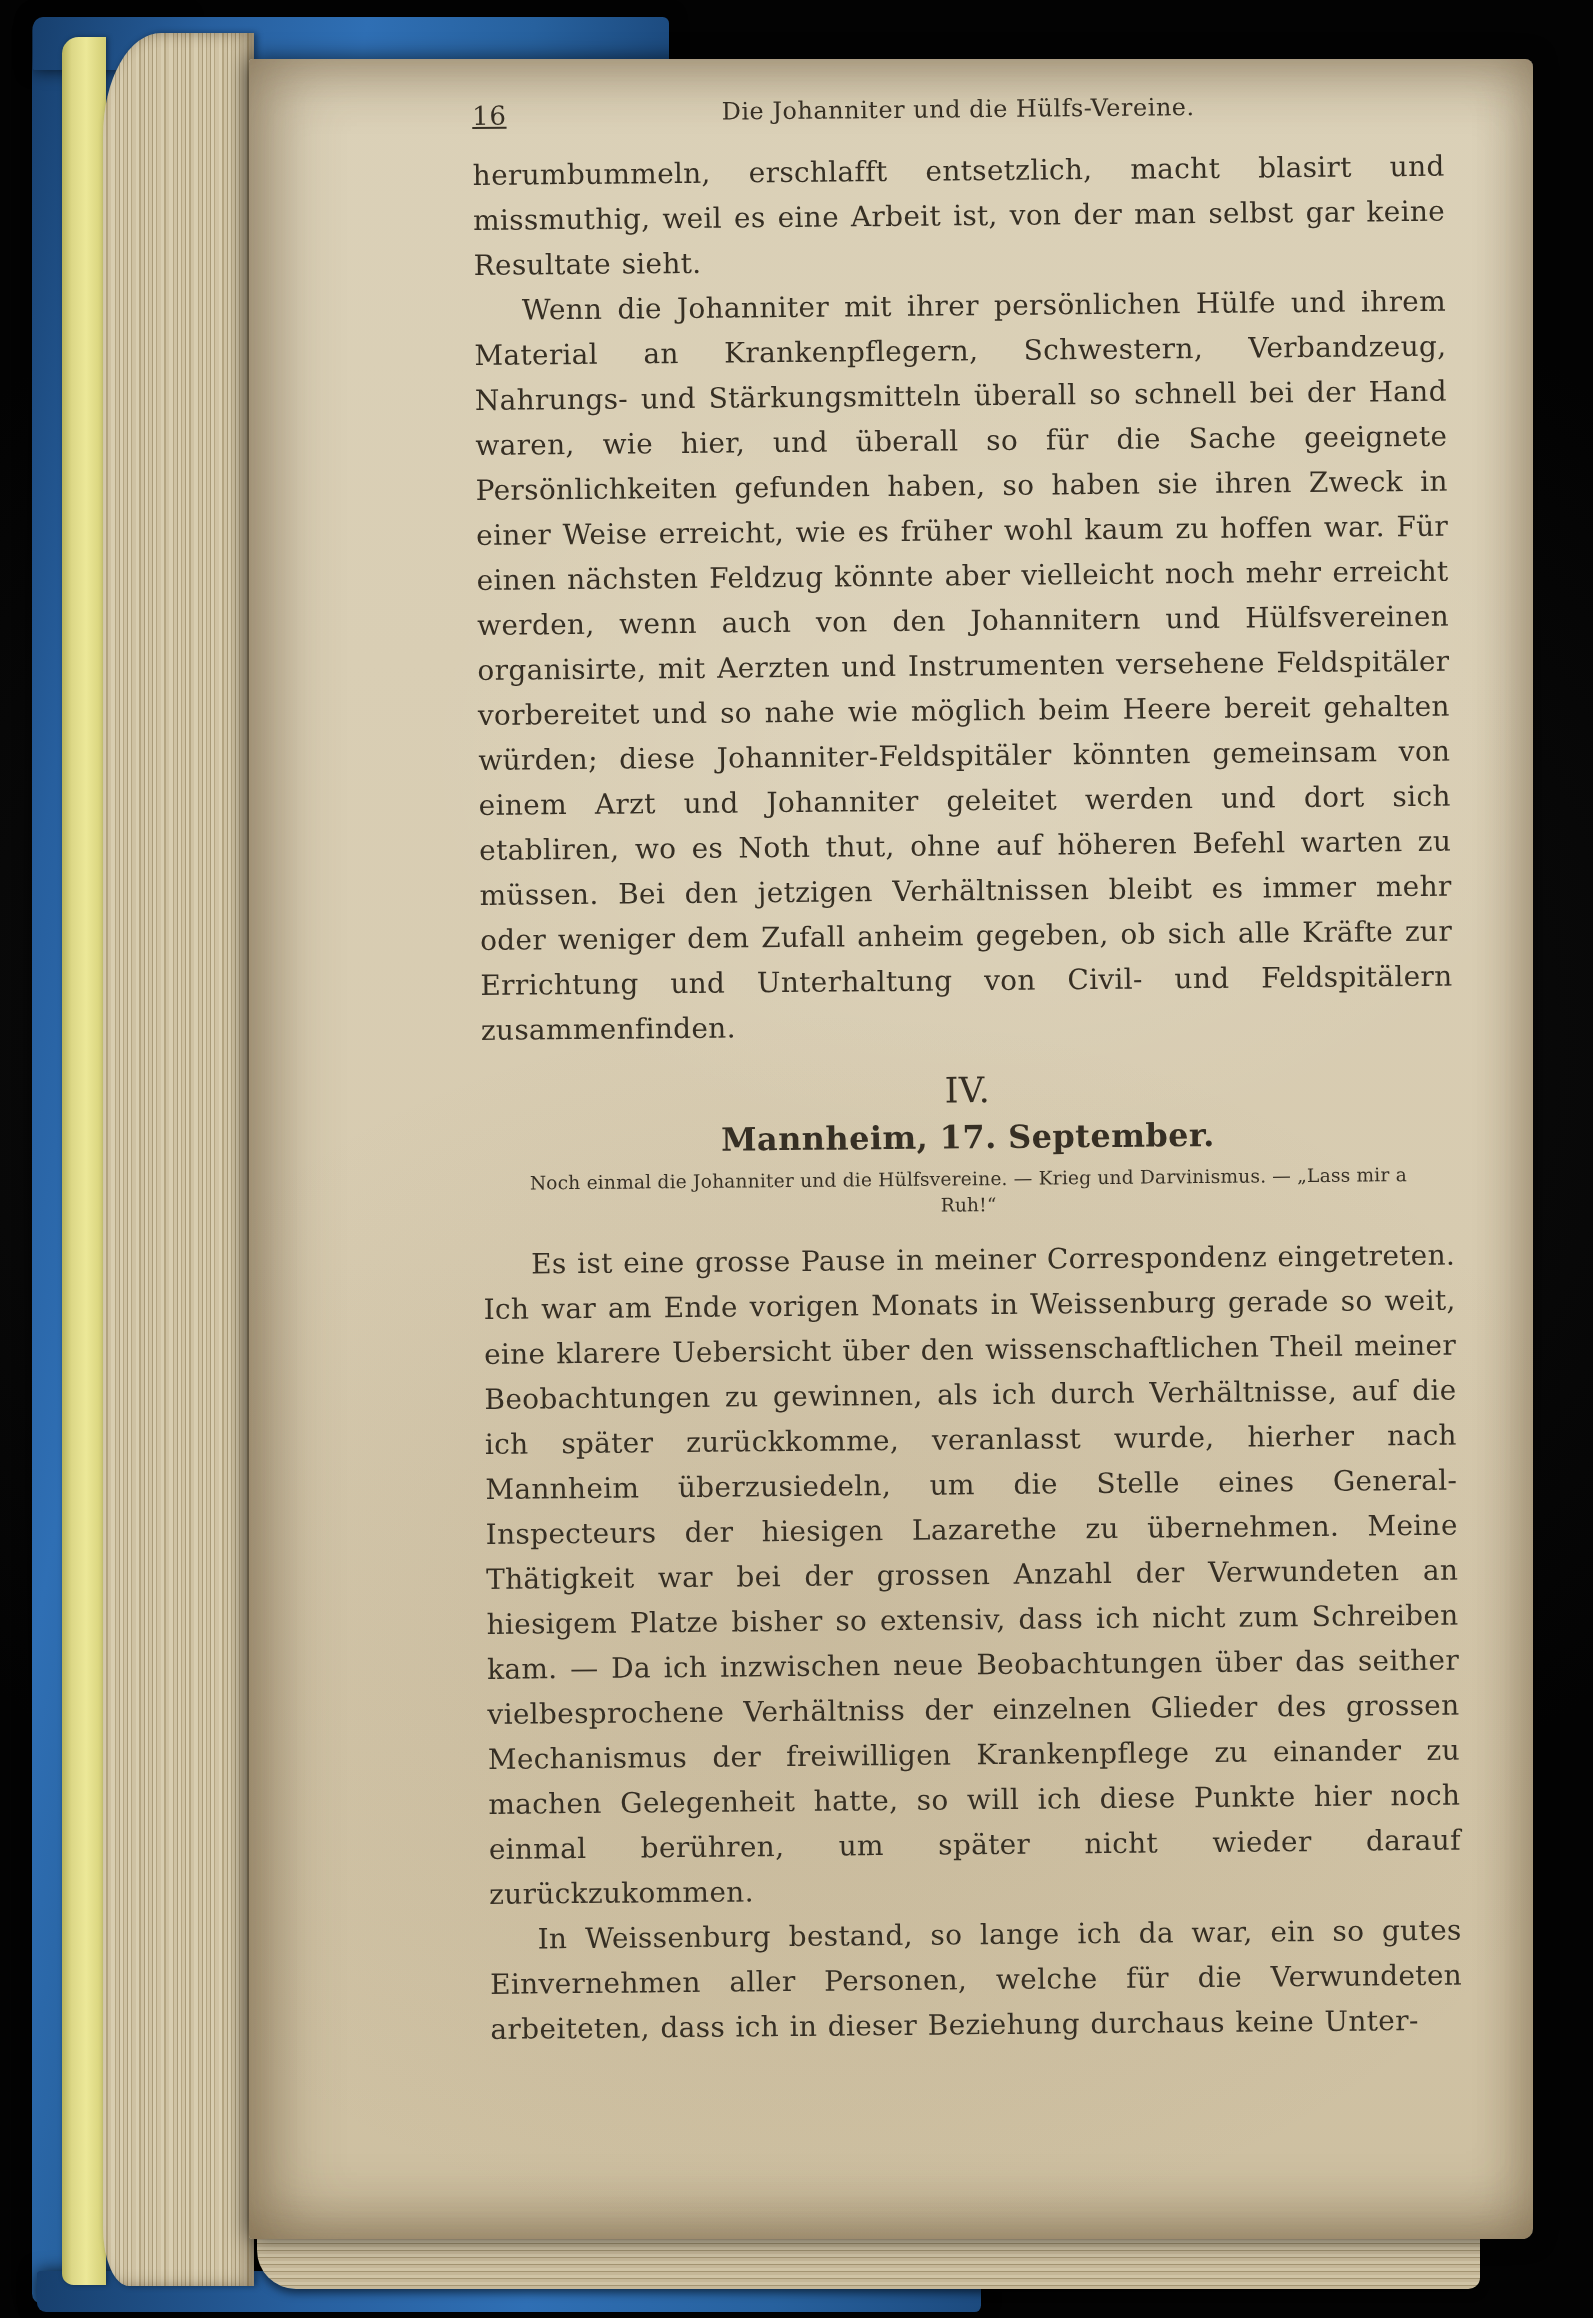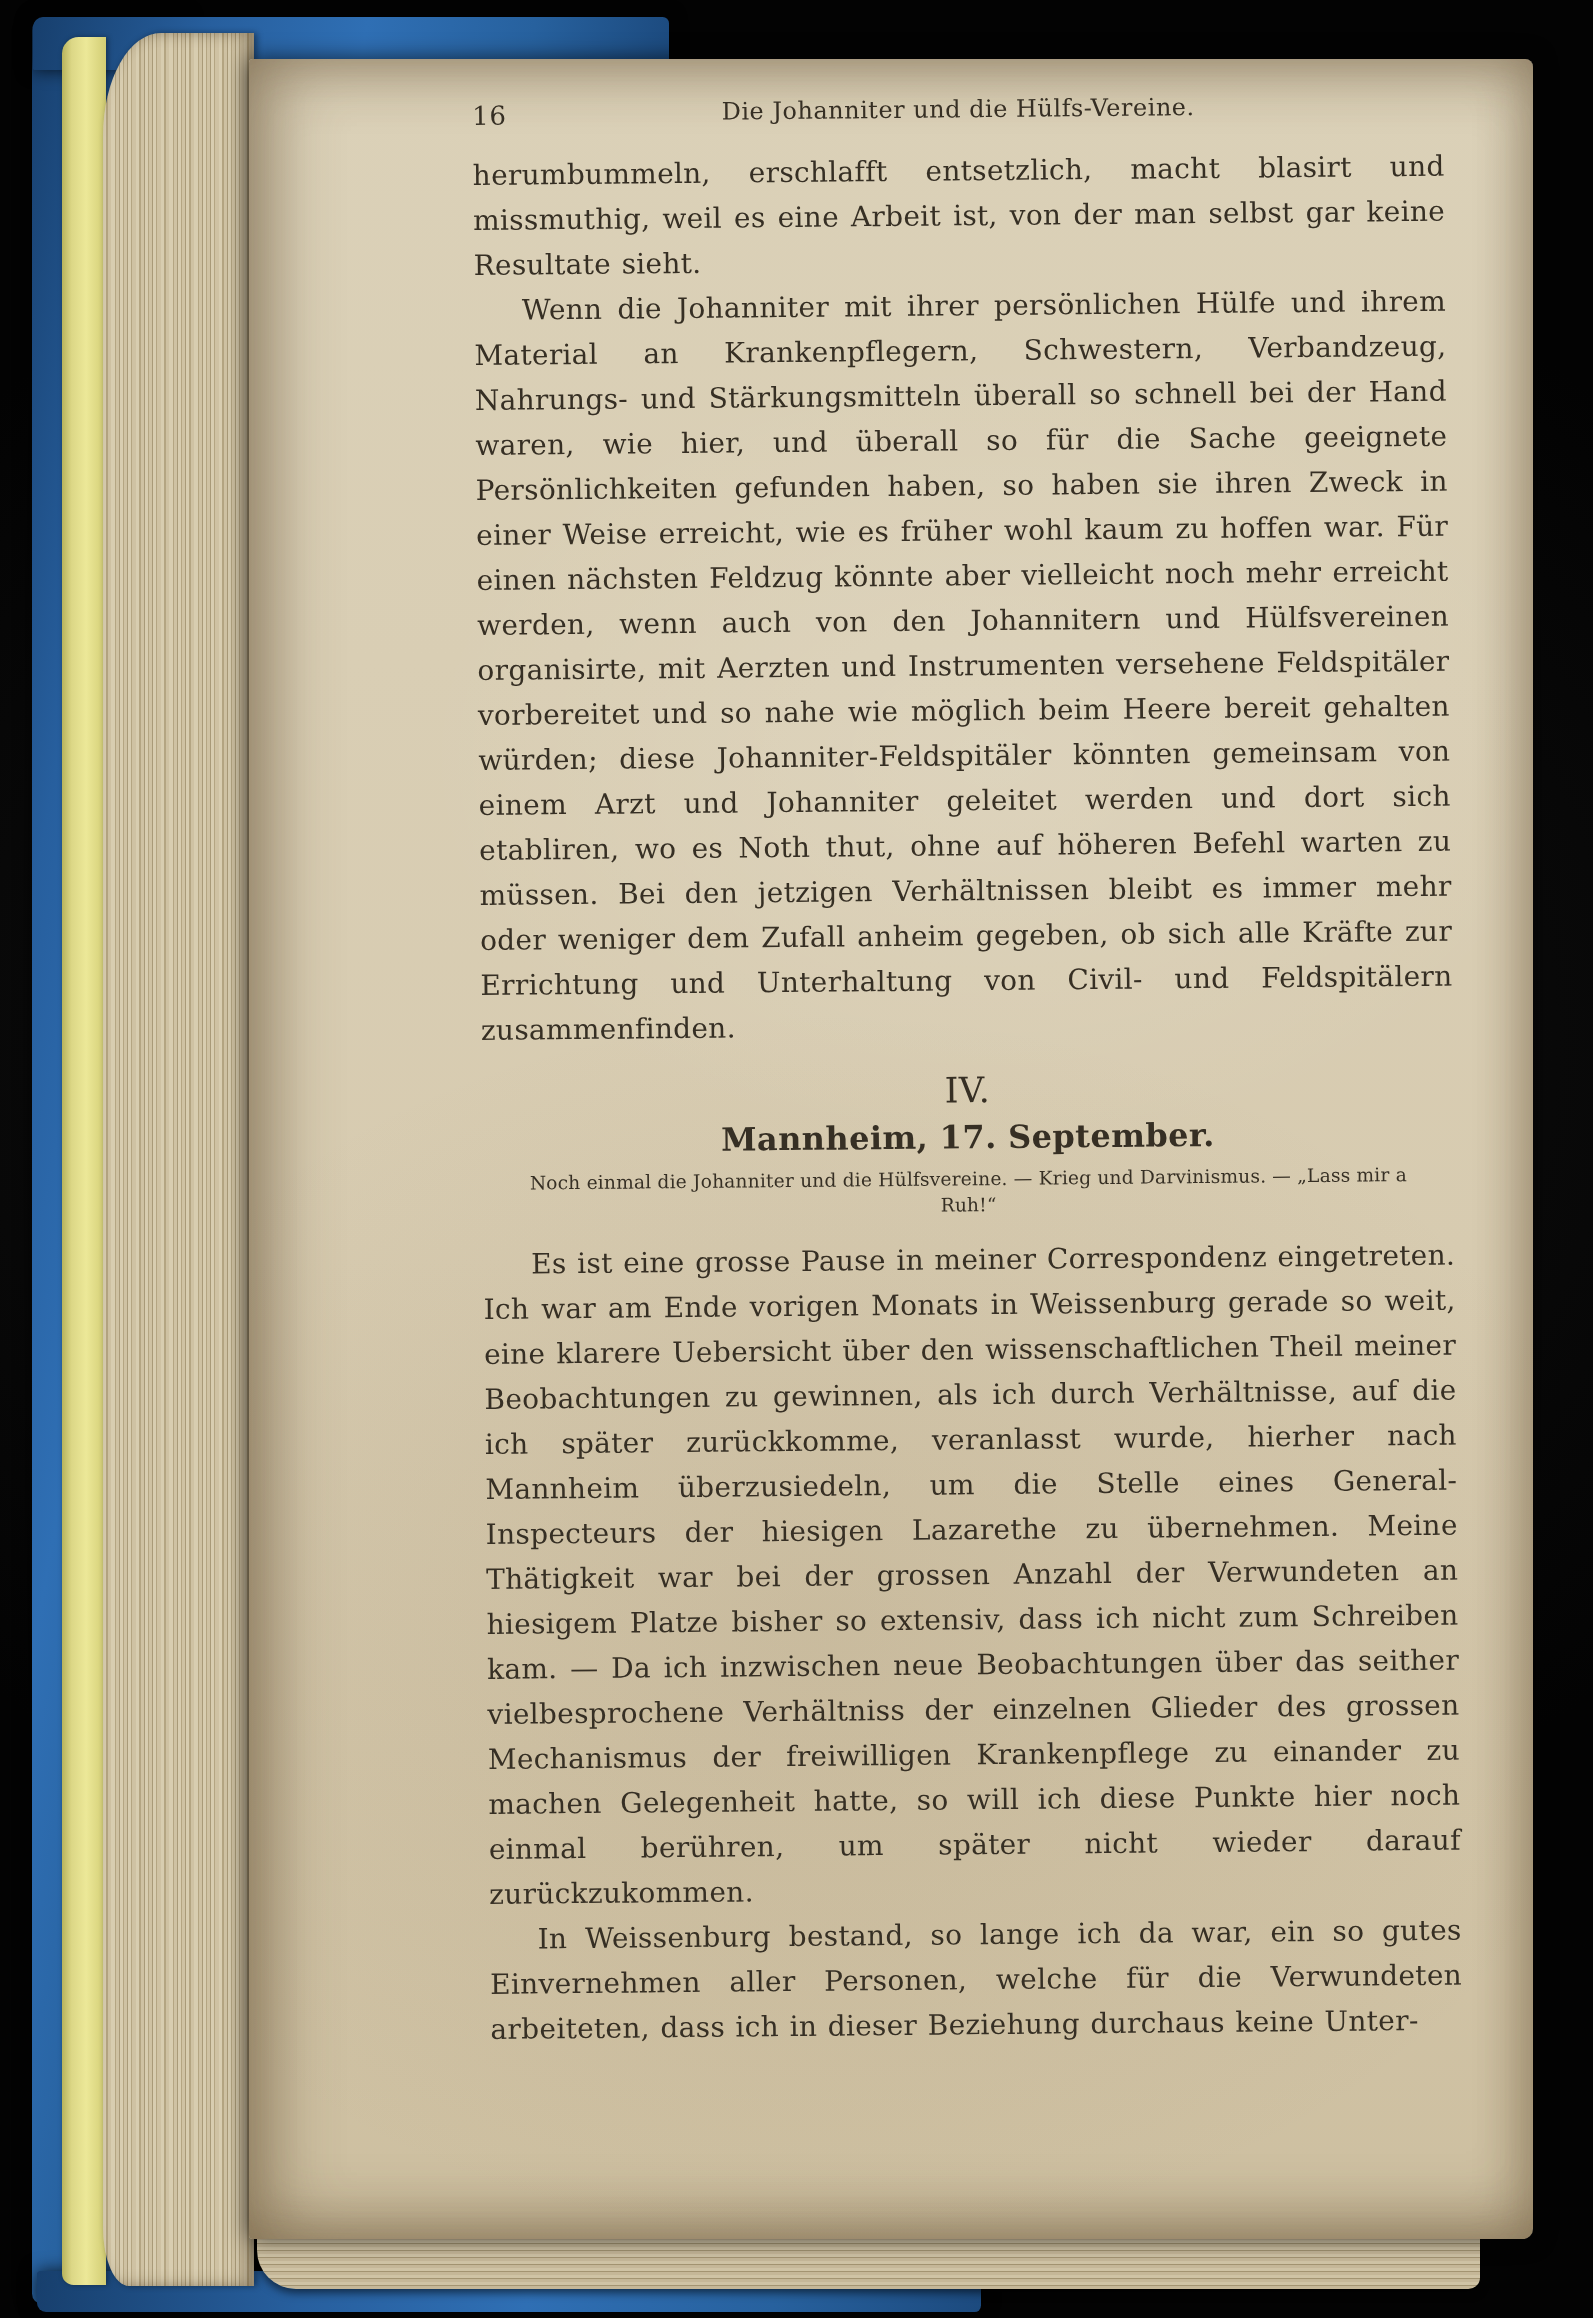--- a/index.html
+++ b/index.html
@@ -114,20 +114,21 @@
   .header-row {
     position: relative;
     height: 40px;
     margin-bottom: 16.7px;
   }
   .page-number {
     position: absolute;
     left: 0; top: 5.1px;
     font-size: 26px;
     letter-spacing: 0.6px;
+    text-decoration: underline;
   }
   .running-header {
     display: block;
     text-align: center;
     font-size: 24px;
     letter-spacing: 0.5px;
     padding-top: 3.9px;
   }
   p.body {
     margin: 0;

